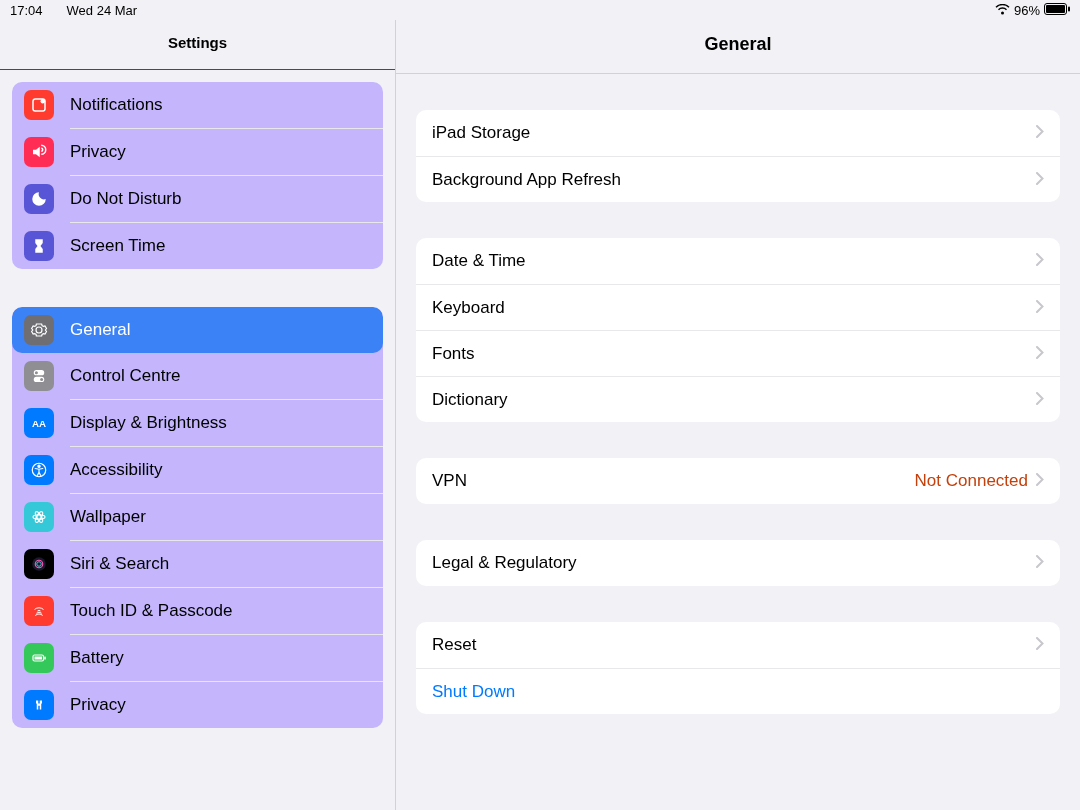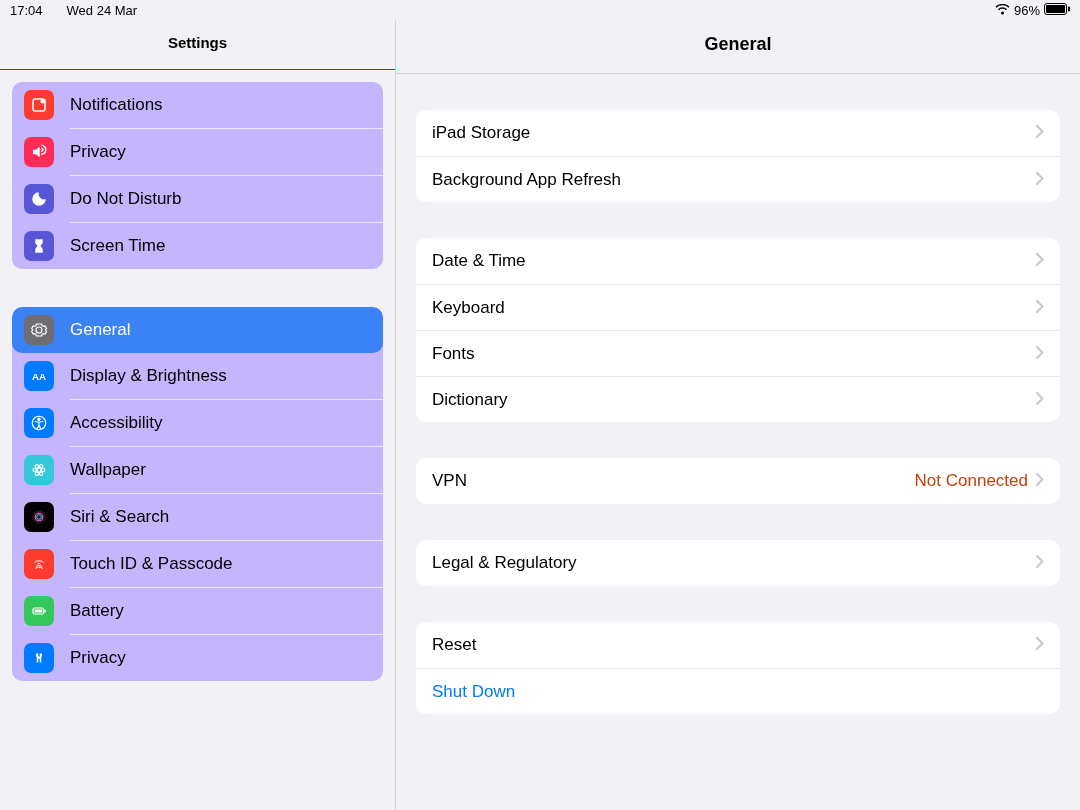--- a/index.html
+++ b/index.html
@@ -103,20 +103,31 @@
         <div class="list-group tight">
           <div class="sidebar-item selected">
             <div class="icon-box" style="background: rgb(110, 110, 115);">
               <svg viewBox="0 0 24 24" fill="#fff">
                 <path d="M12 8a4 4 0 100 8 4 4 0 000-8zm8.5 4l1.5-2-2-3.5-2.3.7a7 7 0 00-1.5-.9L15.5 4h-7L8 6.3a7 7 0 00-1.5.9L4.2 6.5 2.2 10l1.5 2-1.5 2 2 3.5 2.3-.7a7 7 0 001.5.9L8.5 20h7l.7-2.3a7 7 0 001.5-.9l2.3.7 2-3.5-1.5-2z" fill="none" stroke="#fff" stroke-width="1.6"></path>
               </svg>
             </div>
             <span class="sidebar-label">General</span>
           </div>
           <div class="sidebar-item">
+            <div class="icon-box" style="background: rgb(142, 142, 147);">
+              <svg viewBox="0 0 24 24" fill="#fff">
+                <rect x="5" y="4" width="14" height="7" rx="3.5"></rect>
+                <circle cx="8.5" cy="7.5" r="2" fill="#8e8e93"></circle>
+                <rect x="5" y="13" width="14" height="7" rx="3.5"></rect>
+                <circle cx="15.5" cy="16.5" r="2" fill="#8e8e93"></circle>
+              </svg>
+            </div>
+            <span class="sidebar-label">Control Centre</span>
+          </div>
+          <div class="sidebar-item">
             <div class="icon-box" style="background: rgb(0, 122, 255);">
               <svg viewBox="0 0 24 24" fill="#fff">
                 <text x="12" y="17" font-size="13" font-weight="600" text-anchor="middle" fill="#fff">AA</text>
               </svg>
             </div>
             <span class="sidebar-label">Display &amp; Brightness</span>
           </div>
           <div class="sidebar-item">
             <div class="icon-box" style="background: rgb(0, 122, 255);">
               <svg viewBox="0 0 24 24" fill="none" stroke="#fff" stroke-width="1.6">

